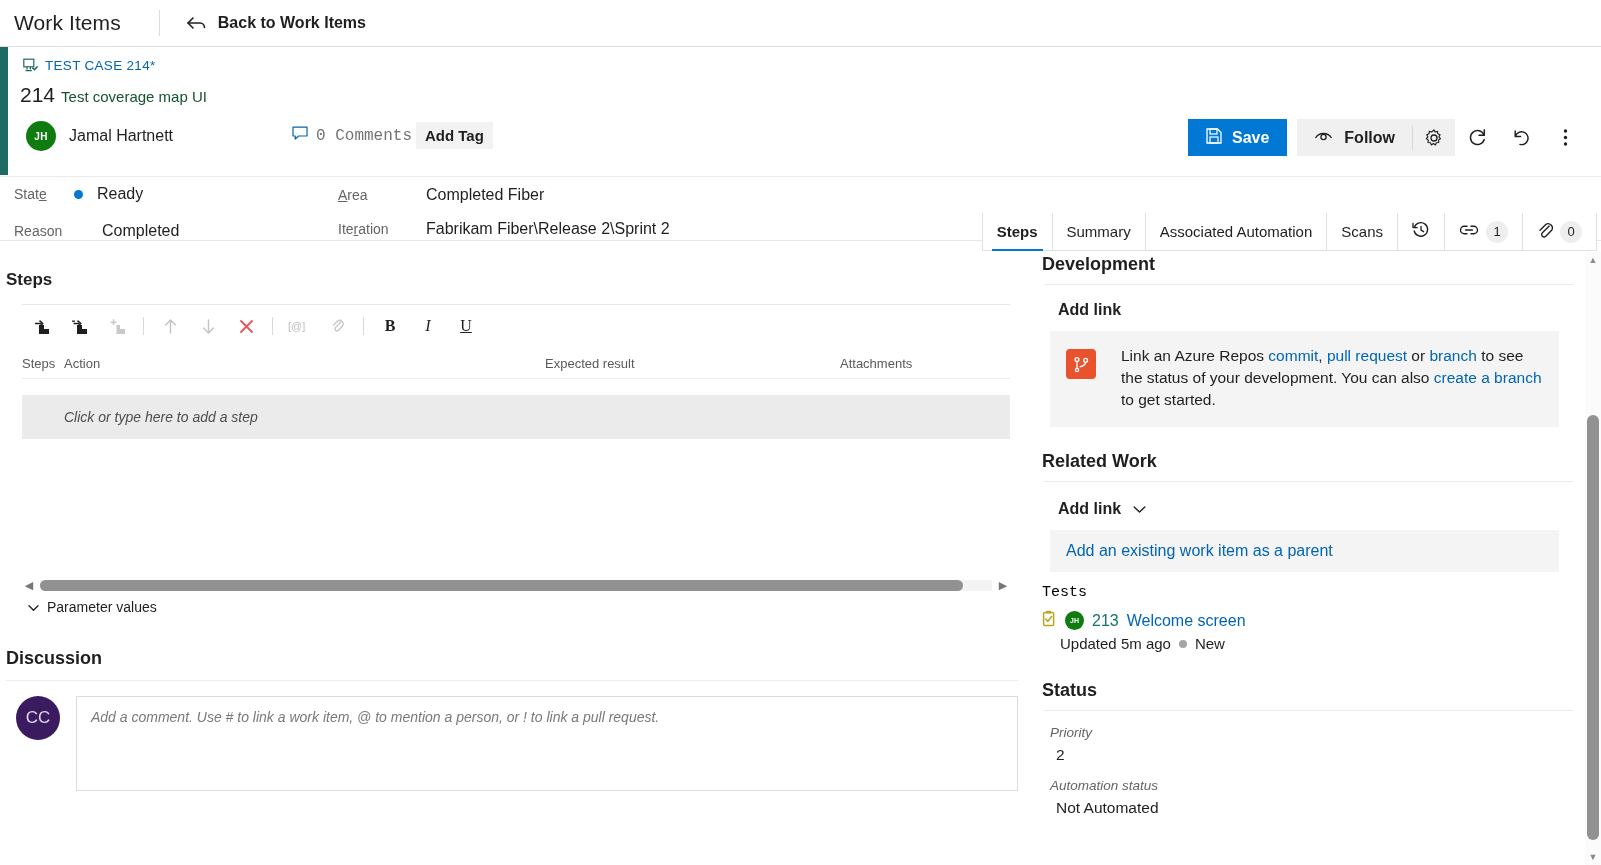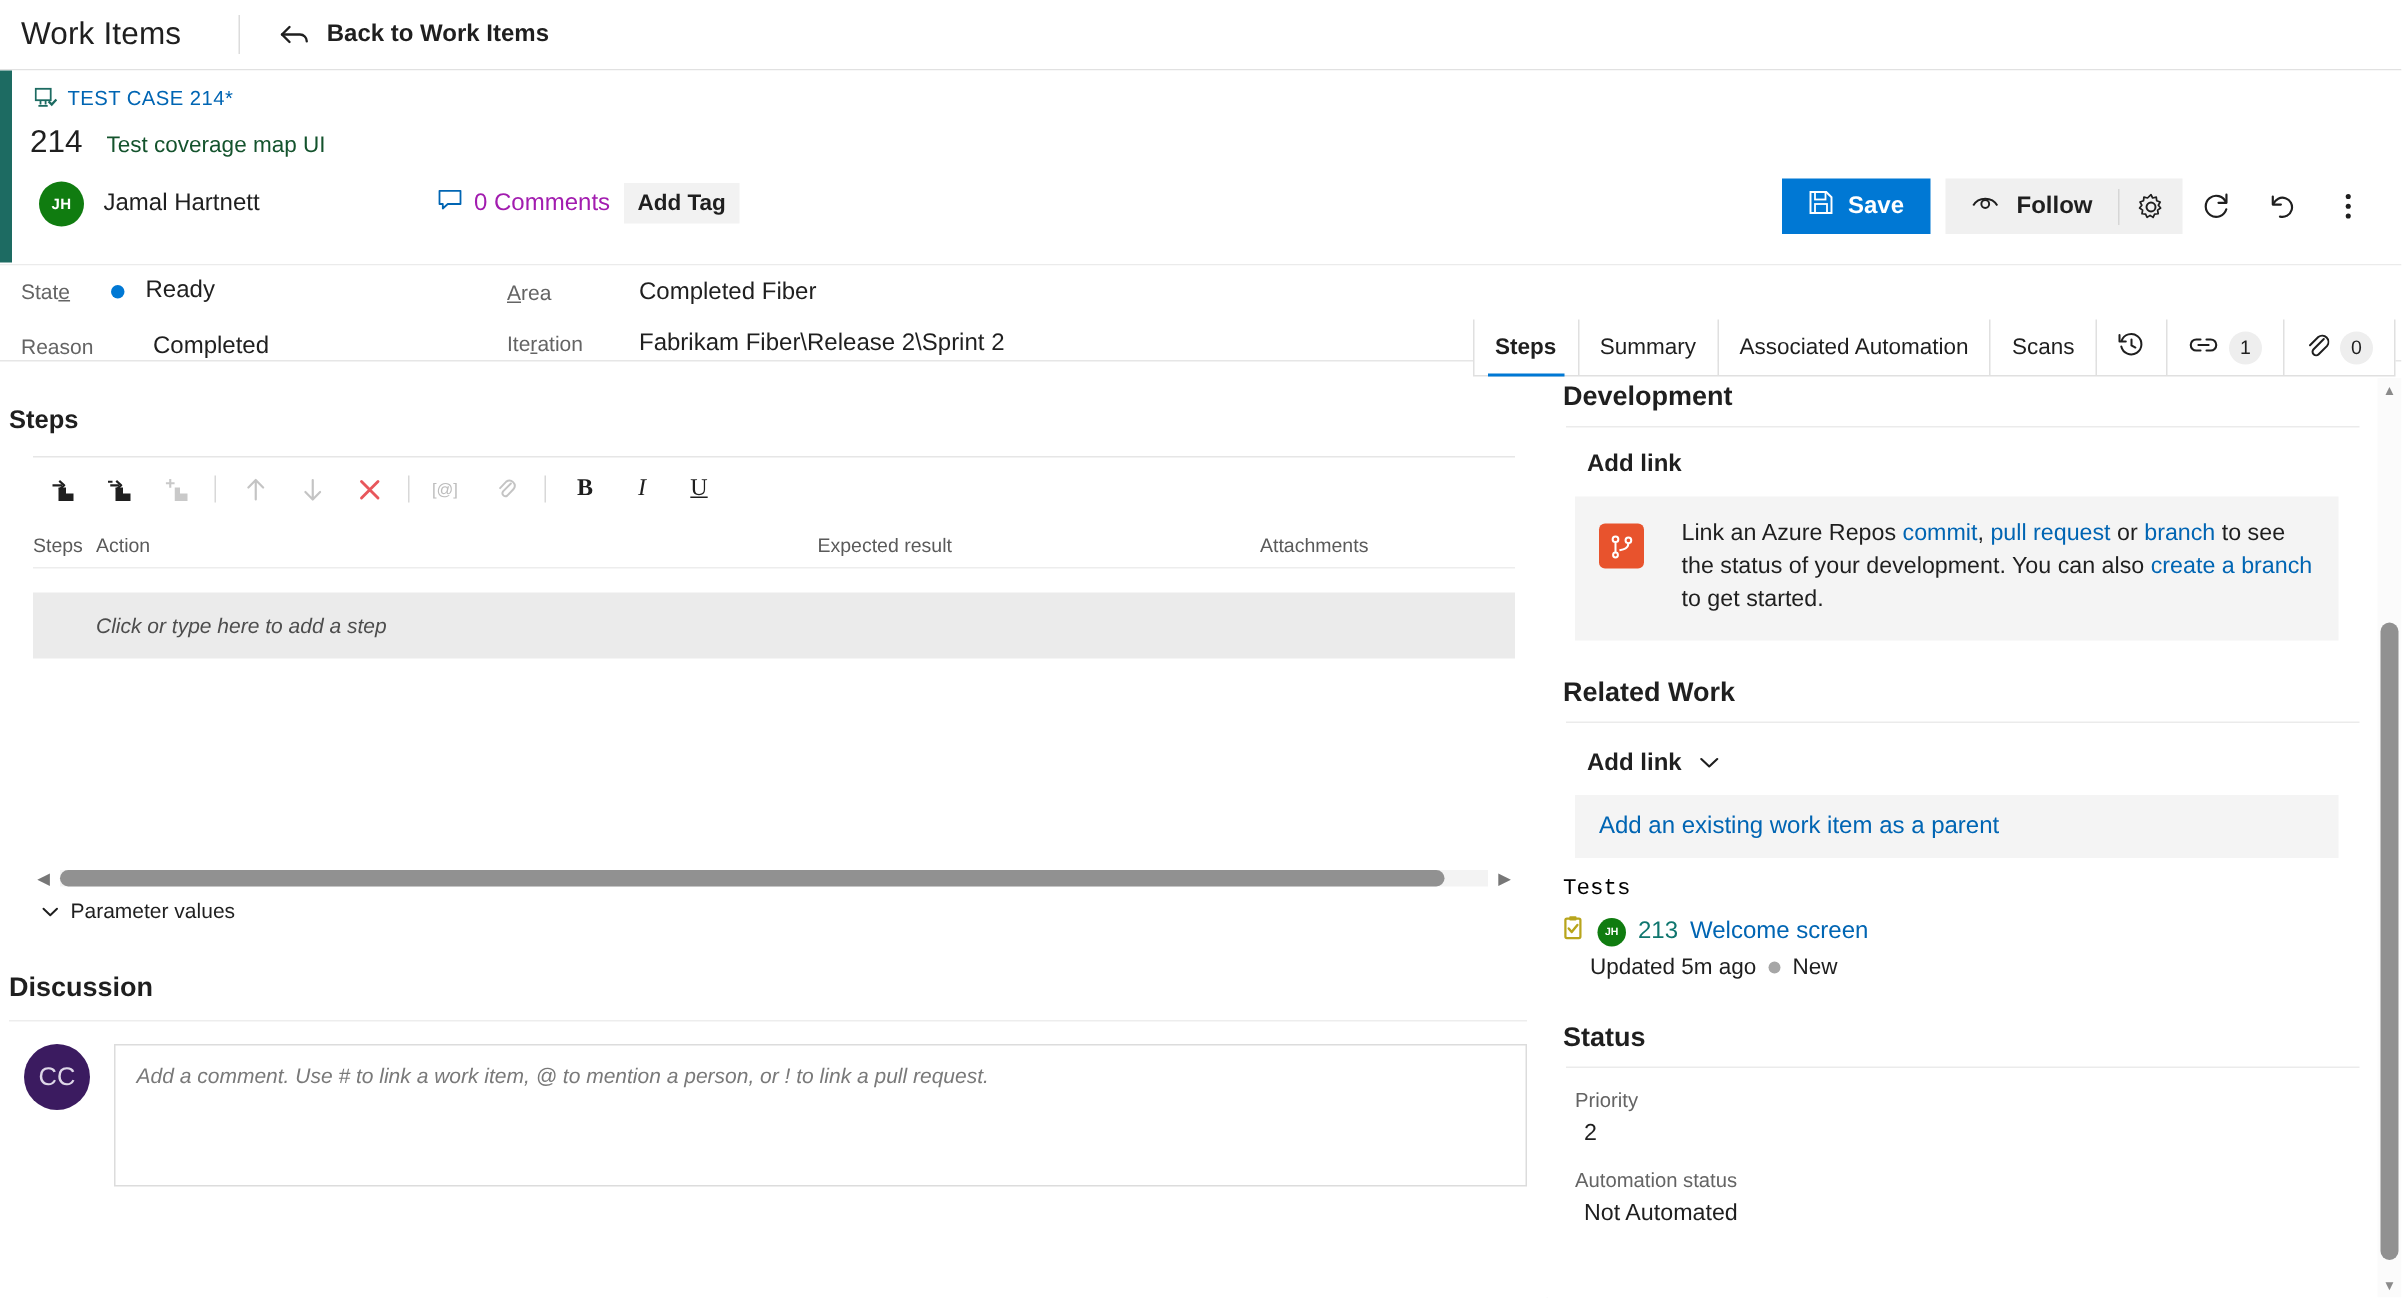--- a/index.html
+++ b/index.html
@@ -24,33 +24,33 @@
   .back-link { display:flex; align-items:center; gap:11px; cursor:pointer; }
   .back-arrow { color:#1f1f1f; display:flex; align-items:center; }
   .back-text { font-size:16px; font-weight:bold; color:#1f1f1f; }
 
   
   .wi-header { position:relative; height:130px; background:#fff; border-bottom:1px solid #ebebeb; }
   .accent-bar { position:absolute; left:0; top:0; width:8px; height:128px; background:#1d6b62; }
   .wi-type-row { position:absolute; left:22px; top:10px; display:flex; align-items:center; gap:7px; }
   .wi-type-icon { width:16px; height:16px; display:flex; align-items:center; justify-content:center; }
   .wi-type-text { font-size:13.5px; color:#0065b3; letter-spacing:.3px; cursor:pointer; }
-  .wi-title-row { position:absolute; left:20px; top:36px; display:flex; align-items:baseline; gap:16px; }
+  .wi-title-row { position:absolute; left:20px; top:36px; display:flex; align-items:baseline; gap:6px; }
   .wi-id { font-size:21px; color:#1f1f1f; }
   .wi-title { font-size:15px; color:#14532d; }
   .wi-meta-row { position:absolute; left:26px; top:74px; display:flex; align-items:center; }
   .avatar {
     width:30px; height:30px; border-radius:50%; background:#107c10;
     color:#fff; font-size:10px; font-weight:bold; display:flex;
     align-items:center; justify-content:center; letter-spacing:.3px;
   }
   .assignee { font-size:16px; color:#1f1f1f; margin-left:13px; }
   .comments-link {
     position:absolute; left:292px; top:79px; display:flex; align-items:center;
-    gap:7px; color:#a21caf; font-size:16px; cursor:pointer;
+    gap:7px; color:#737373; font-size:16px; cursor:pointer;font-family:Liberation Mono, monospace;
   }
   .add-tag {
     position:absolute; left:416px; top:75px;
     background:#f2f2f2; padding:5px 9px; font-size:15px; font-weight:bold;
     color:#1f1f1f; cursor:pointer;
   }
 
   
   .wi-actions { position:absolute; right:14px; top:72px; display:flex; align-items:center; gap:0; }
   .btn-save {
@@ -175,21 +175,21 @@
   .test-row { display:flex; align-items:center; gap:8px; padding-left:10px; margin-top:9px; }
   .test-avatar {
     width:19px; height:19px; border-radius:50%; background:#107c10; color:#fff;
     font-size:7px; font-weight:bold; display:flex; align-items:center; justify-content:center;
   }
   .test-id { font-size:16px; color:#0f766e; }
   .test-name { font-size:16px; color:#0065b3; cursor:pointer; }
   .test-sub { padding-left:28px; margin-top:4px; font-size:15px; color:#1f1f1f; display:flex; align-items:center; gap:8px; }
   .gray-dot { width:8px; height:8px; border-radius:50%; background:#a6a6a6; display:inline-block; }
 
-  .status-field-label { font-size:13.5px; color:#646464; padding-left:18px; margin-top:14px; }
+  .status-field-label { font-size:13.5px; color:#646464; padding-left:18px; margin-top:14px;font-style:italic; }
   .status-field-value { font-size:15.5px; color:#1f1f1f; padding-left:24px; margin-top:6px; }
 
   
   .vscroll { position:absolute; right:0; top:252px; width:16px; height:613px; background:#fbfbfb; }
   .vs-arrow { width:16px; height:16px; display:flex; align-items:center; justify-content:center; color:#8a8a8a; font-size:9px; cursor:pointer; }
   .vs-thumb { position:absolute; left:2px; width:12px; top:163px; height:425px; background:#919191; border-radius:7px; cursor:pointer; }
   .vs-bottom { position:absolute; bottom:0; }
   .pane-divider { position:absolute; left:1031px; top:252px; width:1px; height:613px; background:#ececec; }
 </style>
 </head>

